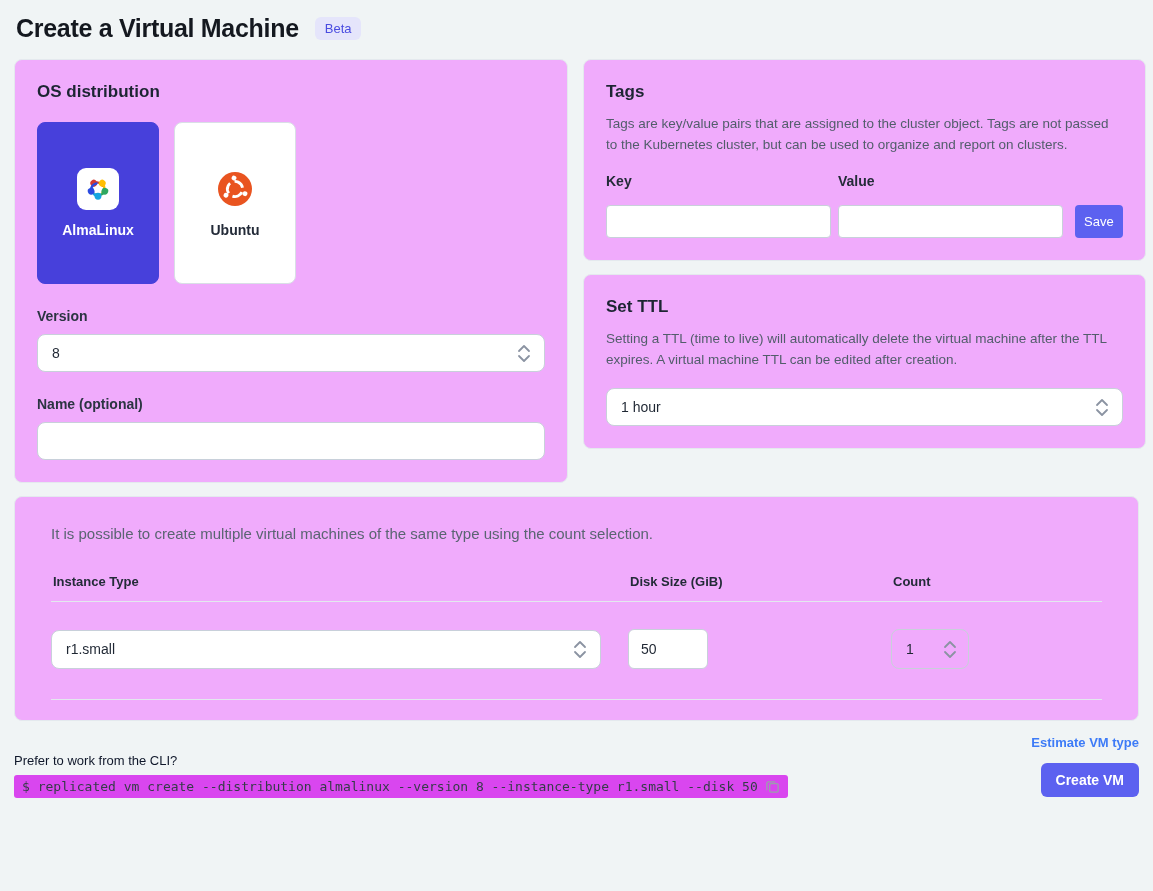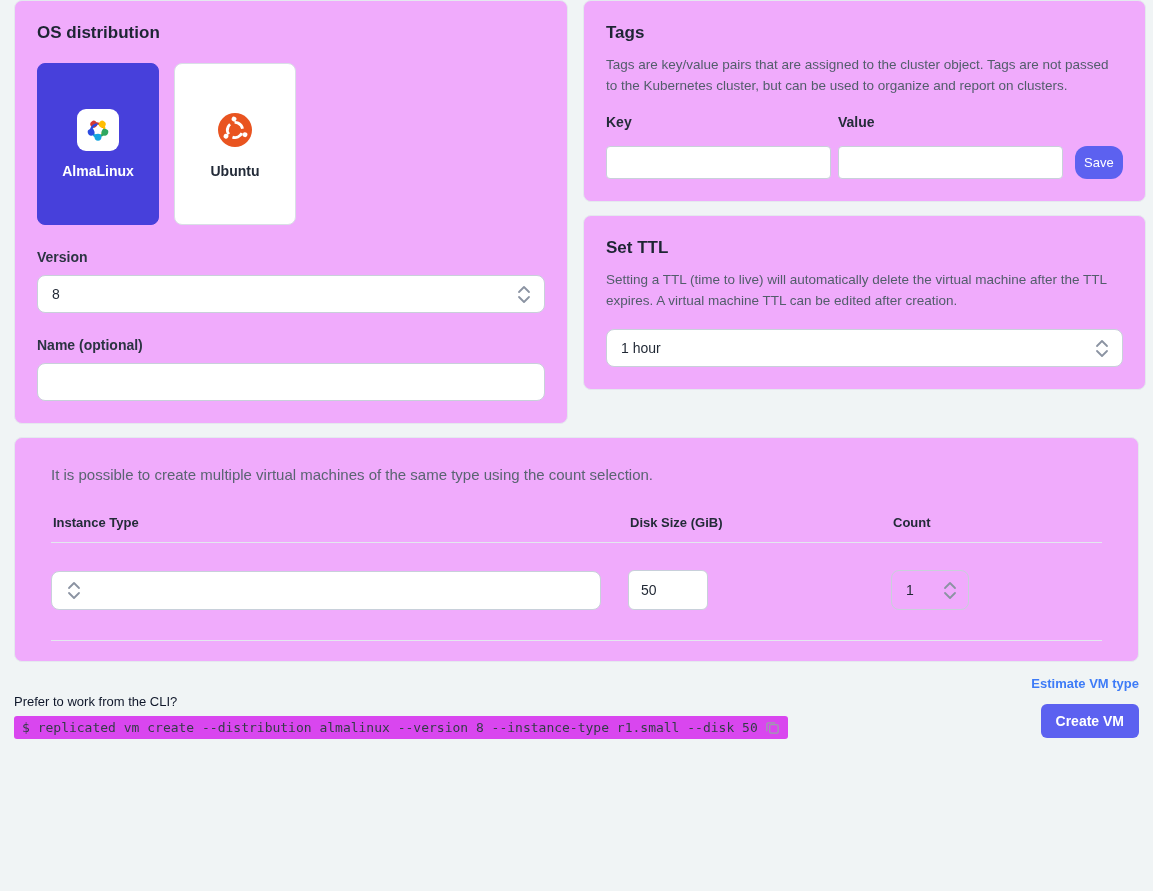--- a/index.html
+++ b/index.html
@@ -50,21 +50,21 @@
 
   
   .tags-card { padding: 22px; }
   .kv-grid { display: grid; grid-template-columns: 225px 225px 1fr; column-gap: 7px; margin-top: 18px; align-items: end; }
   .kv-label { font-size: 14px; font-weight: 700; color: #242c39; margin-bottom: 16px; }
   .kv-input {
     width: 100%; height: 33px; border: 1px solid #c8d0da; border-radius: 4px;
     background: #fff; font-size: 13px; padding: 0 8px; font-family: inherit; color: #1f2733;
   }
   .save-btn {
-    margin-left: 5px; height: 33px; padding: 0 9px; border: none; border-radius: 12px;
+    margin-left: 5px; height: 33px; padding: 0 9px; border: none; border-radius: 4px;
     background: #5c61f0; color: #fff; font-size: 13px; font-family: inherit; cursor: pointer;
     justify-self: start;
   }
 
   
   .ttl-card { padding: 22px; margin-top: 13px; }
   .ttl-card .select { margin-top: 18px; }
 
   
   .tabs { display: flex; margin-top: 27px; border-bottom: 1px solid #d9dee5; }
@@ -109,20 +109,24 @@
   <defs>
     <g id="chevUpDown">
       <path d="M3 7 L8 2 L13 7" fill="none" stroke="#8b93a2" stroke-width="1.8" stroke-linecap="round" stroke-linejoin="round"></path>
       <path d="M3 12 L8 17 L13 12" fill="none" stroke="#8b93a2" stroke-width="1.8" stroke-linecap="round" stroke-linejoin="round"></path>
     </g>
   </defs>
 </svg>
 
 <div class="wrap">
 
+  <div class="page-header">
+    <div class="page-title">Create a Virtual Machine</div>
+    <div class="beta-badge">Beta</div>
+  </div>
 
   <div class="top-grid">
 
     <div class="card os-card">
       <div class="card-title">OS distribution</div>
       <div class="tiles">
         <div class="tile selected">
           <div class="logo-box">
             <svg width="34" height="34" viewBox="0 0 40 40">
               <g transform="translate(20,20) rotate(-36)">
@@ -216,20 +220,21 @@
 
     <div class="vm-table-head">
       <div class="col-head">Instance Type</div>
       <div class="col-head">Disk Size (GiB)</div>
       <div class="col-head">Count</div>
     </div>
 
     <div class="vm-table-row">
       <div>
         <div class="select instance-select">
+          <span class="sel-value">r1.small</span>
           <svg class="chev" width="16" height="19" viewBox="0 0 16 19">
               <use href="#chevUpDown"></use>
             </svg>
         </div>
       </div>
       <div>
         <input class="disk-input" type="text" value="50" style="">
       </div>
       <div>
         <div class="stepper">

